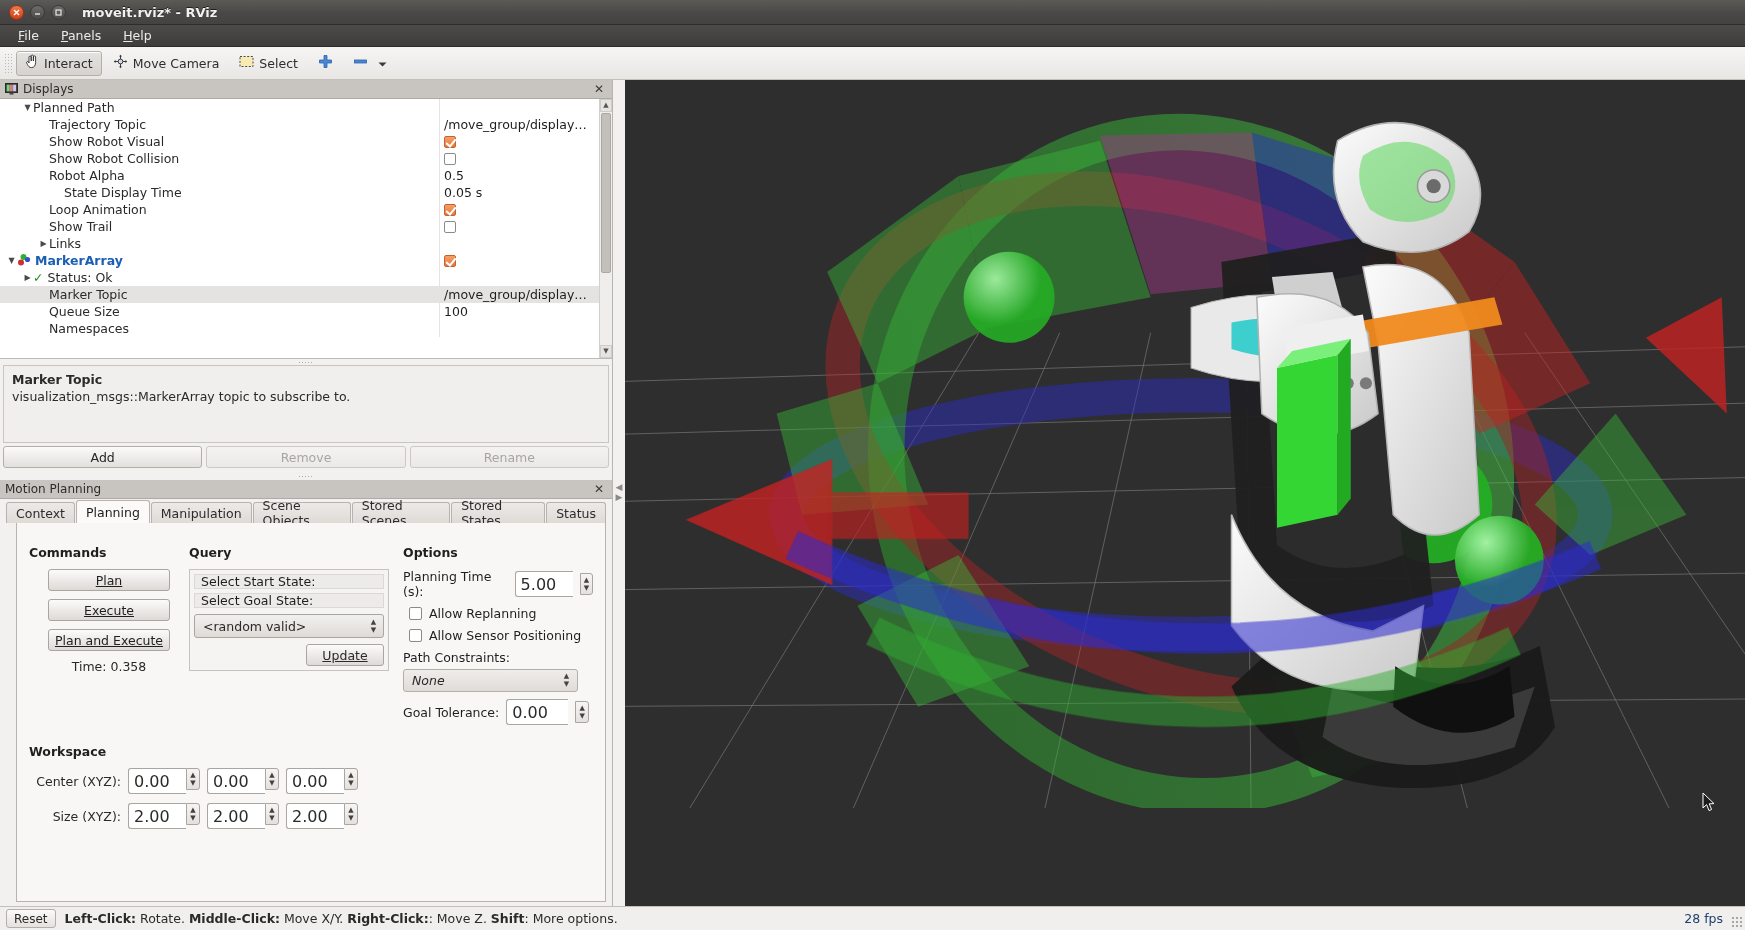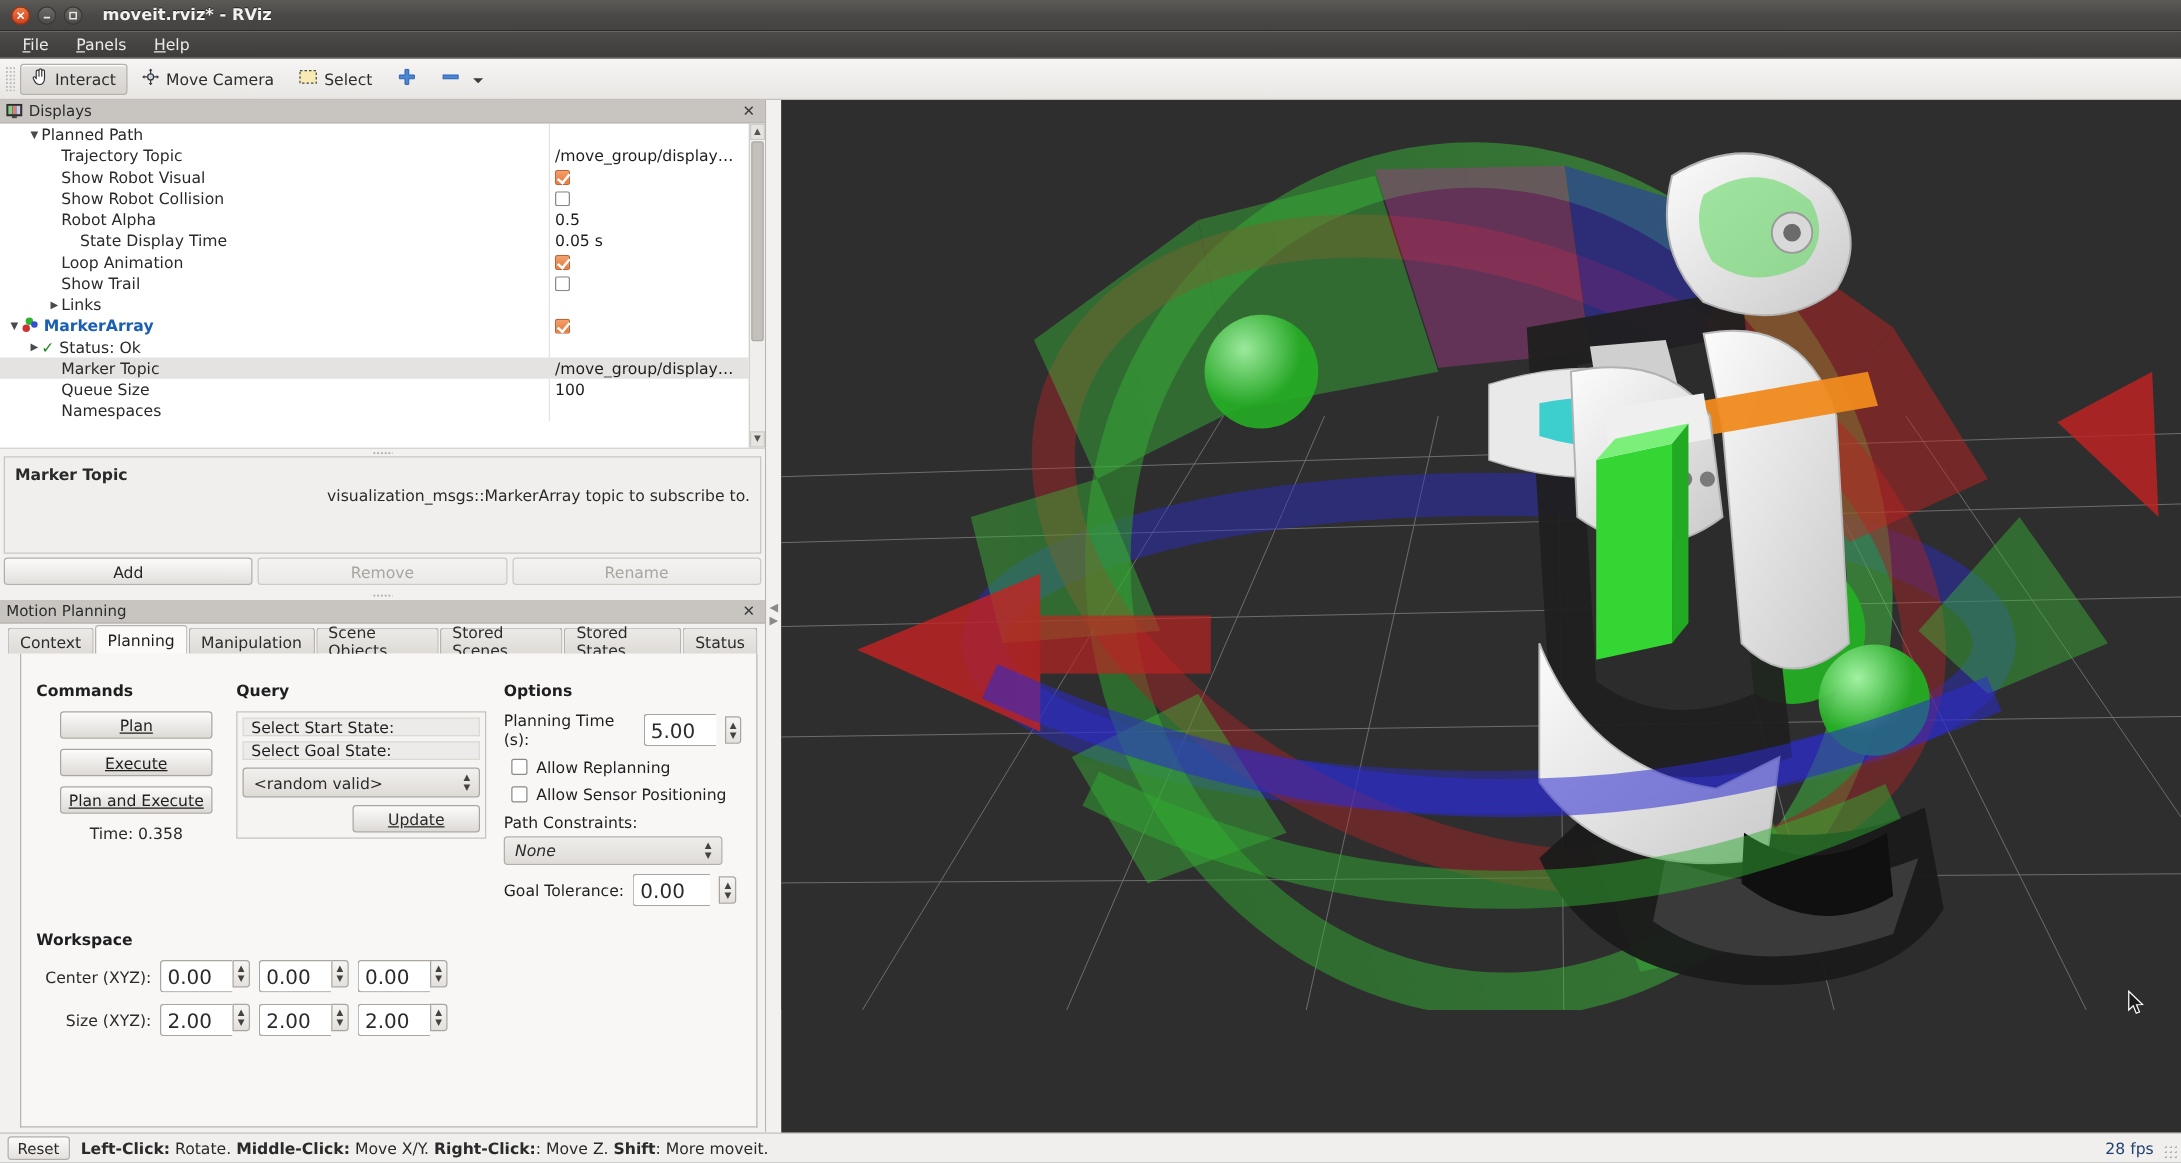--- a/index.html
+++ b/index.html
@@ -97,21 +97,21 @@
 
   
   .descsplit { height: 6px; flex: 0 0 6px; background: #f2f1f0;
       display:flex; align-items:center; justify-content:center; }
   .descsplit .d { width: 16px; height: 3px;
       background-image: radial-gradient(circle,#b0ada9 .6px, transparent .6px);
       background-size: 3px 3px; }
   .descbox { flex: 0 0 78px; background: #f0efed; border: 1px solid #c9c6c2;
       margin: 0 3px; padding: 6px 8px; overflow: hidden; }
   .desctitle { font-weight: bold; font-size: 12.5px; margin-bottom: 2px; }
-  .descbody { font-size: 12.5px; text-align: right; }
+  .descbody { font-size: 12.5px; }
 
   
   .btnrow { flex: 0 0 30px; display: flex; align-items: flex-start; gap: 4px; padding: 3px; }
   .qbtn { flex: 1 1 0; height: 22px; border: 1px solid #b2afab; border-radius: 3px;
       background: linear-gradient(180deg,#fbfaf9,#e2e0dd);
       font-size: 12.5px; color: #262626; display: flex; align-items: center;
       justify-content: center; cursor: default; }
   .qbtn.disabled { color: #a8a5a1; background: linear-gradient(180deg,#f4f3f2,#ebe9e7);
       border-color: #ccc9c5; }
 
@@ -151,21 +151,21 @@
   .qfield { height: 15px; background: #edebe9; border: 1px solid #dcd9d5;
       display: flex; align-items: center; padding: 0 6px; font-size: 12.5px;
       margin-bottom: 4px; color: #1f1f1f; }
   .combo { height: 24px; background: linear-gradient(180deg,#f2f0ee,#dedbd7);
       border: 1px solid #a9a6a2; border-radius: 3px; display: flex; align-items: center;
       padding: 0 4px 0 8px; font-size: 12.5px; margin: 6px 0 6px 0; }
   .combo .lbl { flex: 1 1 auto; }
   .spin { display: flex; flex-direction: column; gap: 1px; flex: 0 0 11px; }
   .spin i { font-style: normal; font-size: 7px; line-height: 7px; color: #44423f; text-align: center; }
   .updaterow { display: flex; justify-content: flex-end; }
-  .ubtn { width: 102px; height: 22px; border: 1px solid #a9a6a2; border-radius: 3px;
+  .ubtn { width: 78px; height: 22px; border: 1px solid #a9a6a2; border-radius: 3px;
       background: linear-gradient(180deg,#fcfbfa,#dddad6); font-size: 12.5px;
       display: flex; align-items: center; justify-content: center; cursor: default; }
 
   .optrow { display: flex; align-items: center; gap: 7px; margin-bottom: 7px; font-size: 12.5px; }
   .optlabel { color: #1f1f1f; }
   .numfield { height: 26px; width: 62px; background: #fff; border: 1px solid #a9a6a2;
       border-right: none; border-radius: 3px 0 0 3px; display: flex; align-items: center;
       padding: 0 5px; font-size: 16px; }
   .numspin { height: 22px; width: 14px; border: 1px solid #a9a6a2; border-radius: 0 3px 3px 0;
       background: linear-gradient(180deg,#f7f5f3,#e3e0dd); display: flex; flex-direction: column;
@@ -745,17 +745,17 @@
       </svg>
 
       <svg style="position:absolute; left:1077px; top:712px;" width="14" height="20" viewBox="0 0 14 20">
         <path d="M1 1 L1 16 L4.6 12.6 L7 18.6 L9.6 17.5 L7.2 11.8 L12 11.6 Z" fill="#1c1c1c" stroke="#fff" stroke-width="1"></path>
       </svg>
     </div>
   </div>
 
   <div class="statusbar">
     <div class="resetbtn">Reset</div>
-    <div class="statustext" id="hint-host"><b>Left-Click:</b><span> Rotate. </span><b>Middle-Click:</b><span> Move X/Y. </span><b>Right-Click:</b><span>: Move Z. </span><b>Shift</b><span>: More moveit.</span></div>
+    <div class="statustext" id="hint-host"><b>Left-Click:</b><span> Rotate. </span><b>Middle-Click:</b><span> Move X/Y. </span><b>Right-Click:</b><span>: Move Z. </span><b>Shift</b><span>: More options.</span></div>
     <div class="fps">28 fps</div>
     <div class="grip-corner"></div>
   </div>
 </div>
 
 </body></html>

